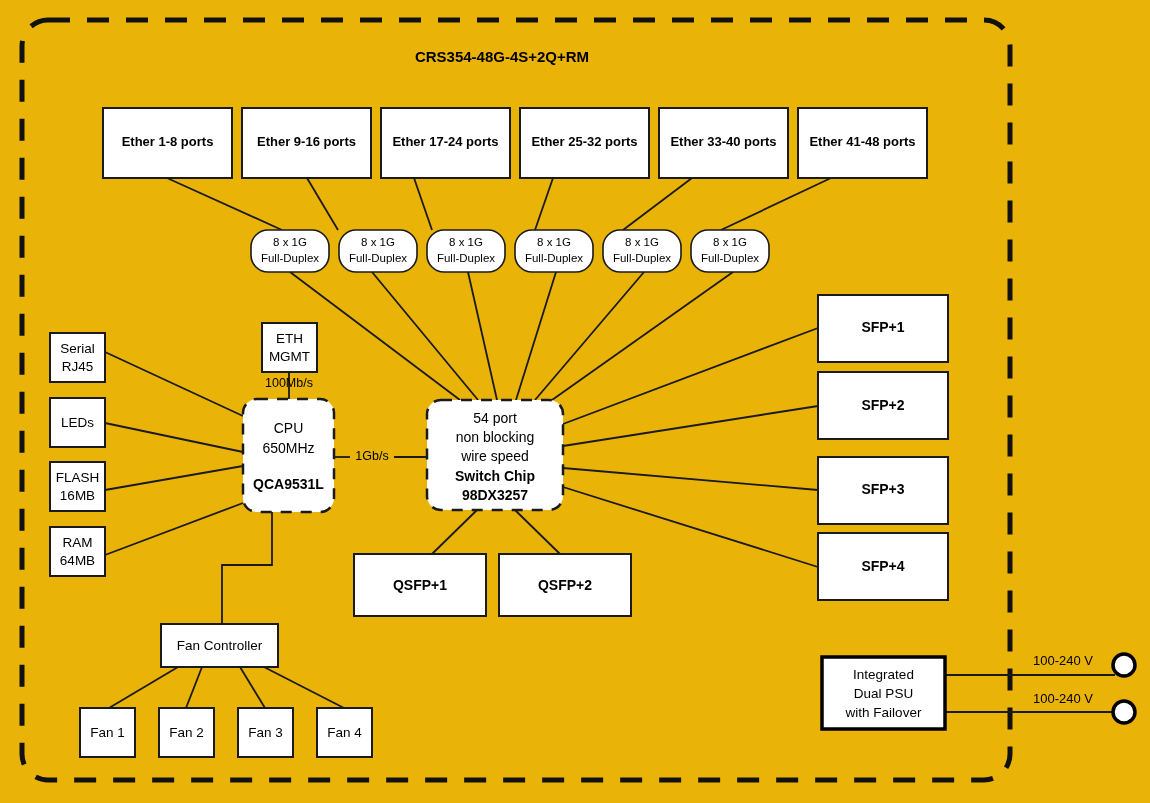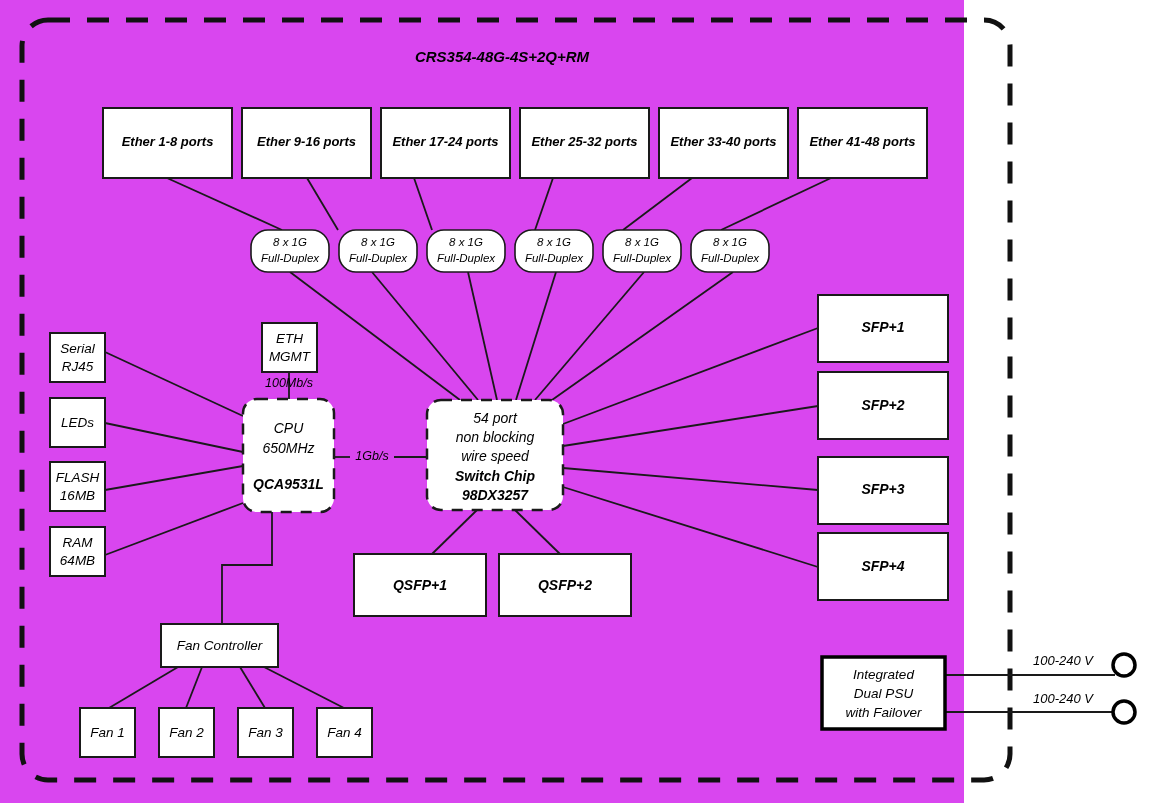--- a/index.html
+++ b/index.html
@@ -8,24 +8,23 @@
     background: #ffffff;
   }
   body {
     width: 1150px;
     height: 803px;
     overflow: hidden;
     font-family: "Liberation Sans", sans-serif;
   }
   #diagram-root {
     position: relative;
-    width: 964px;
+    width: 1150px;
     height: 803px;
-    background: #d946ef;
-    font-style: italic;
+    background: #eab308;
   }
   svg#block-diagram {
     display: block;
     width: 1150px;
     height: 803px;
   }
   .solid-box {
     fill: #ffffff;
     stroke: #1a1a1a;
     stroke-width: 2;

